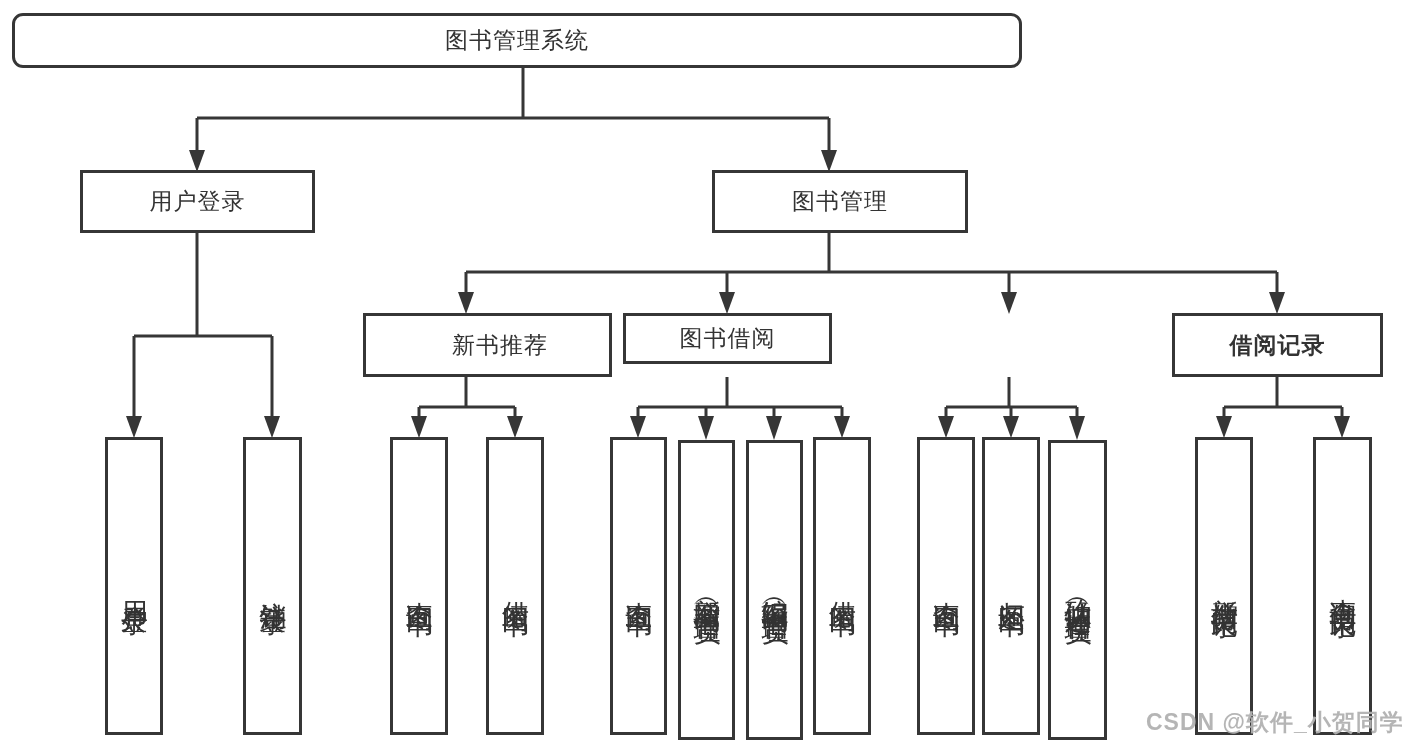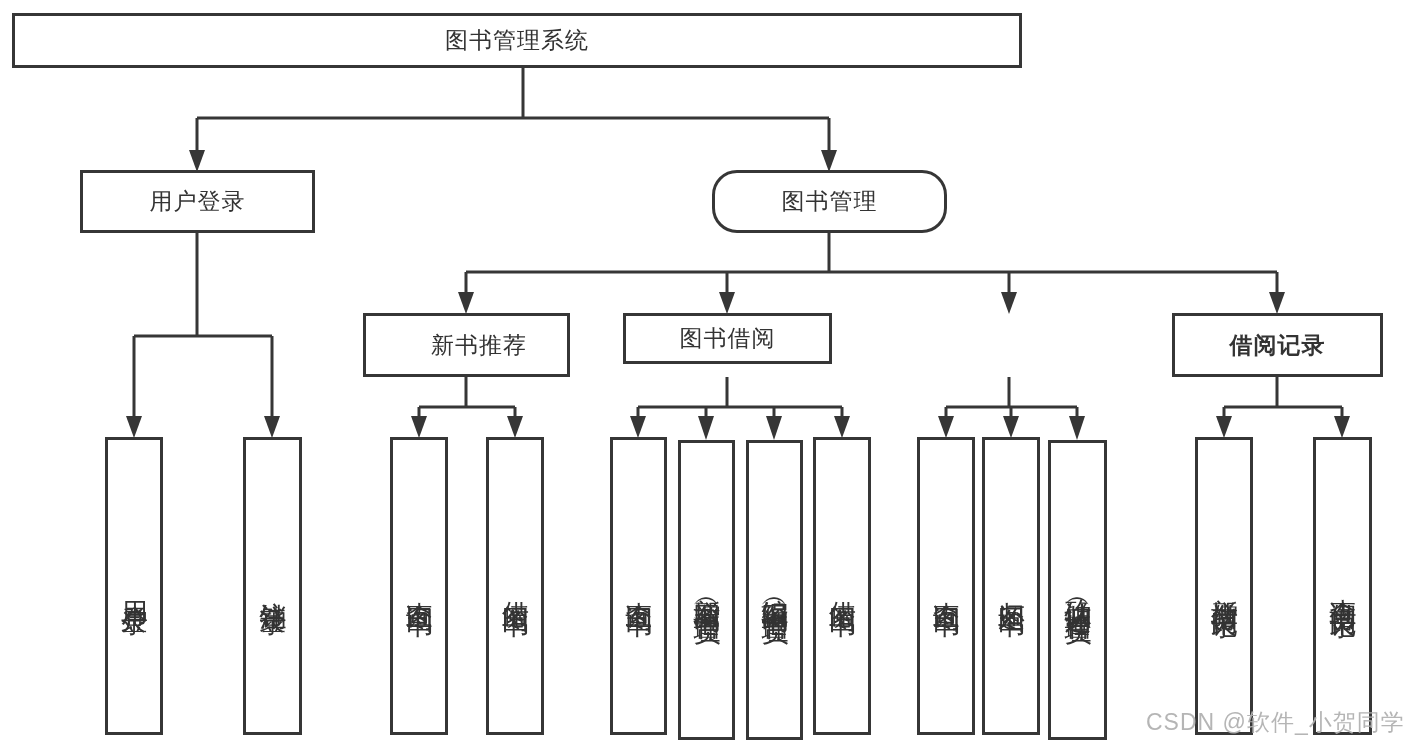--- a/index.html
+++ b/index.html
@@ -8,21 +8,21 @@
   .canvas { position:relative; width:1405px; height:747px; background:#ffffff; overflow:hidden; }
   .connectors { position:absolute; left:0; top:0; width:1405px; height:747px; }
   .connectors path { stroke:#363636; stroke-width:3; fill:none; }
   .connectors polygon { fill:#363636; stroke:none; }
   .box { position:absolute; background:#ffffff; border:3px solid #363636;
          display:flex; align-items:center; justify-content:center; }
   .hlabel { font-size:23px; color:#333; letter-spacing:1px; white-space:nowrap; }
   .vlabel { writing-mode:vertical-rl; text-orientation:mixed; font-size:27px;
             letter-spacing:3px; line-height:1.08; color:#333; }
   .watermark { position:absolute; left:1146px; top:707px; font-size:23px;
-               color:rgba(177,177,177,0.95); letter-spacing:1px; white-space:nowrap; z-index:6; }
+               color:rgba(177,177,177,0.95); letter-spacing:1px; white-space:nowrap; z-index:6;font-weight:bold; }
 </style>
 </head>
 <body>
 
 <div class="canvas">
 
   <svg class="connectors" viewBox="0 0 1405 747">
 
     <path d="M523,68 L523,118 M197,118 L829,118 M197,118 L197,151 M829,118 L829,151"></path>
 
@@ -54,32 +54,32 @@
       <polygon points="766,416 782,416 774,440"></polygon>
       <polygon points="834,416 850,416 842,438"></polygon>
       <polygon points="938,416 954,416 946,438"></polygon>
       <polygon points="1003,416 1019,416 1011,438"></polygon>
       <polygon points="1069,416 1085,416 1077,440"></polygon>
       <polygon points="1216,416 1232,416 1224,438"></polygon>
       <polygon points="1334,416 1350,416 1342,438"></polygon>
     </g>
   </svg>
 
-  <div class="box" style="left:12px; top:13px; width:1010px; height:55px;">
+  <div class="box" style="left:12px; top:13px; width:1010px; height:55px;border-radius:11px;">
     <span class="hlabel">图书管理系统</span>
   </div>
 
   <div class="box" style="left:80px; top:170px; width:235px; height:63px;">
     <span class="hlabel">用户登录</span>
   </div>
-  <div class="box" style="left:712px; top:170px; width:235px; height:63px;border-radius:25px;">
+  <div class="box" style="left:712px; top:170px; width:256px; height:63px;">
     <span class="hlabel">图书管理</span>
   </div>
 
-  <div class="box" style="left:363px; top:313px; width:207px; height:64px;padding-left:25px;">
+  <div class="box" style="left:363px; top:313px; width:249px; height:64px;padding-left:25px;">
     <span class="hlabel">新书推荐</span>
   </div>
   <div class="box" style="left:623px; top:313px; width:209px; height:51px;">
     <span class="hlabel">图书借阅</span>
   </div>
   <div class="box" style="left:1172px; top:313px; width:211px; height:64px;font-weight:bold;">
     <span class="hlabel">借阅记录</span>
   </div>
 
   <div class="box" style="left:105px; top:437px; width:58px; height:298px;">

